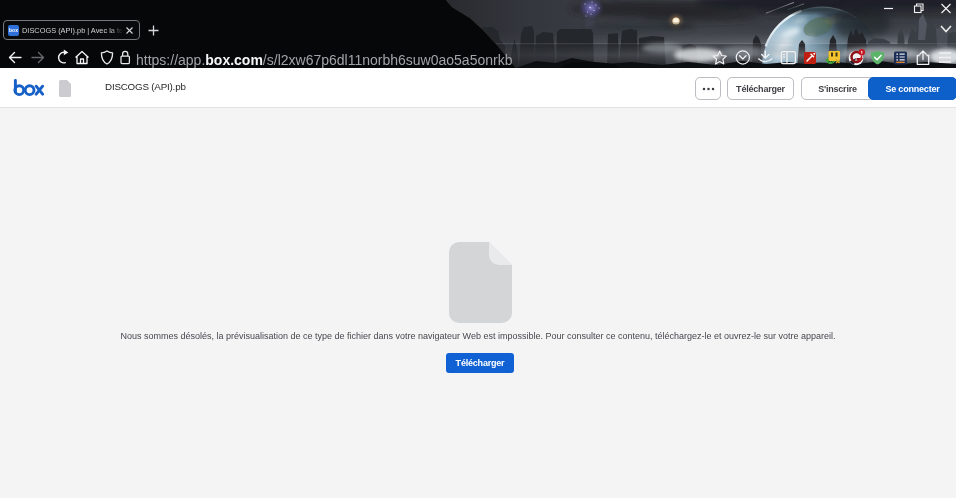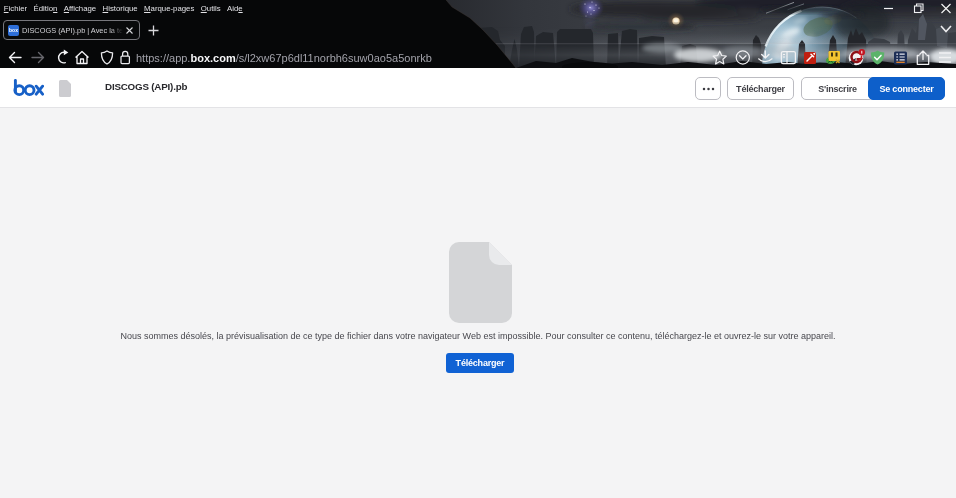--- a/index.html
+++ b/index.html
@@ -16,35 +16,35 @@
   
   #tab { position:absolute; left:3px; top:20px; width:137px; height:20px;
     border:1px solid #77777c; border-radius:4px; display:flex; align-items:center;
     background:rgba(12,12,14,0.55); }
   #tabtitle { font-size:7.4px; color:#d4d4d8; white-space:nowrap; overflow:hidden; width:102px;
     -webkit-mask-image:linear-gradient(to right,#000 86%,transparent 99%); }
   #plus { position:absolute; left:146px; top:23px; width:15px; height:15px; color:#d7d7db; }
   #tabchev { position:absolute; left:939px; top:24px; color:#e8e8ea; }
   
   #navbar { position:absolute; left:0; top:45.5px; width:956px; height:23px; }
-  #url { position:absolute; left:136px; top:52px; font-size:11px; color:#a2a2aa; letter-spacing:0; }
+  #url { position:absolute; left:136px; top:52px; font-size:14px; color:#a2a2aa; letter-spacing:0; }
   #url b { color:#f6f6f8; font-weight:bold; }
   
   #bhead { position:absolute; left:0; top:68px; width:956px; height:40px; background:#fff;
     border-bottom:1px solid #e3e3e6; }
   #blogo { position:absolute; left:12px; top:11px; }
   #bdoc { position:absolute; left:59px; top:11.5px; }
-  #btitle { position:absolute; left:76px; top:13px; font-size:9.8px; font-weight:bold; color:#28282c; letter-spacing:-0.2px;padding-left:29px; }
+  #btitle { position:absolute; left:76px; top:13px; font-size:9.8px; font-weight:normal; color:#28282c; letter-spacing:-0.2px;padding-left:29px; }
   .hbtn { position:absolute; top:9px; height:23px; border:1px solid #bcbcc2; border-radius:5px;
     background:#fff; font-size:9px; color:#3f3f45; display:flex; align-items:center; justify-content:center;
     font-weight:bold; letter-spacing:-0.2px; }
   #hb-dots { left:695px; width:26px; }
   #hb-dl { left:727px; width:67px; }
   #hb-si { left:801px; width:73px; }
-  #hb-sc { left:868px; width:77px; background:#0d5fca; border-color:#0d5fca; color:#fff; }
+  #hb-sc { left:868px; width:89px; background:#0d5fca; border-color:#0d5fca; color:#fff; }
   
   #content { position:absolute; left:0; top:108px; width:932px; height:390px; background:#f4f4f5; }
   #cicon { position:absolute; left:449px; top:134px; }
   #ctext { position:absolute; left:0; top:223px; width:956px; text-align:center;
     font-size:9px; color:#47474d; }
   #cbtn { position:absolute; left:446px; top:245px; width:68px; height:20px; background:#1062d4;
     border-radius:3px; color:#fff; font-size:9px; font-weight:bold; letter-spacing:-0.2px; text-align:center; line-height:20px; }
 </style>
 </head>
 <body>
@@ -196,29 +196,20 @@
       <rect x="0" y="43.4" width="430" height="0.8" fill="#35353a" opacity="0.4"></rect>
 
       <path d="M0 0 L446 0 L452 7 L470 18 L483 30 L497 45 L516 68 L0 68 Z" fill="#060708"></path>
       <path d="M446 0 L452 7 L470 18 L483 30 L497 45 L516 68" fill="none" stroke="#4a4038" stroke-width="1" opacity="0.35"></path>
 
       <path d="M516 68 L536 61 L556 63 L572 58 L588 61 L606 64 L632 62 L662 65 L688 62 L716 65 L742 61 L766 64 L788 62 L812 65 L836 62 L858 64 L880 61 L902 64 L926 62 L956 64 L956 68 Z" fill="#0d0e11"></path>
       <ellipse cx="590" cy="67" rx="28" ry="5" fill="#08090b"></ellipse>
       <ellipse cx="820" cy="67.5" rx="25" ry="5" fill="#101114"></ellipse>
     </svg>
 
-    <div id="menubar">
-      <span><u>F</u>ichier</span>
-        <span>Éditio<u>n</u></span>
-        <span><u>A</u>ffichage</span>
-        <span><u>H</u>istorique</span>
-        <span><u>M</u>arque-pages</span>
-        <span><u>O</u>utils</span>
-        <span>Aid<u>e</u></span>
-    </div>
 
     <svg id="winbtns" width="956" height="20" viewBox="0 0 956 20" style="position:absolute;top:0;left:0">
       <path d="M884 8.5 H893" stroke="#f2f2f4" stroke-width="1.2"></path>
       <g stroke="#f2f2f4" stroke-width="1.1" fill="none">
         <rect x="914.5" y="6" width="6.5" height="6.5"></rect>
         <path d="M916.5 6 V4 H923 V10.5 H921"></path>
       </g>
       <path d="M941.5 4 L950.5 13 M950.5 4 L941.5 13" stroke="#f2f2f4" stroke-width="1.2"></path>
     </svg>
 

